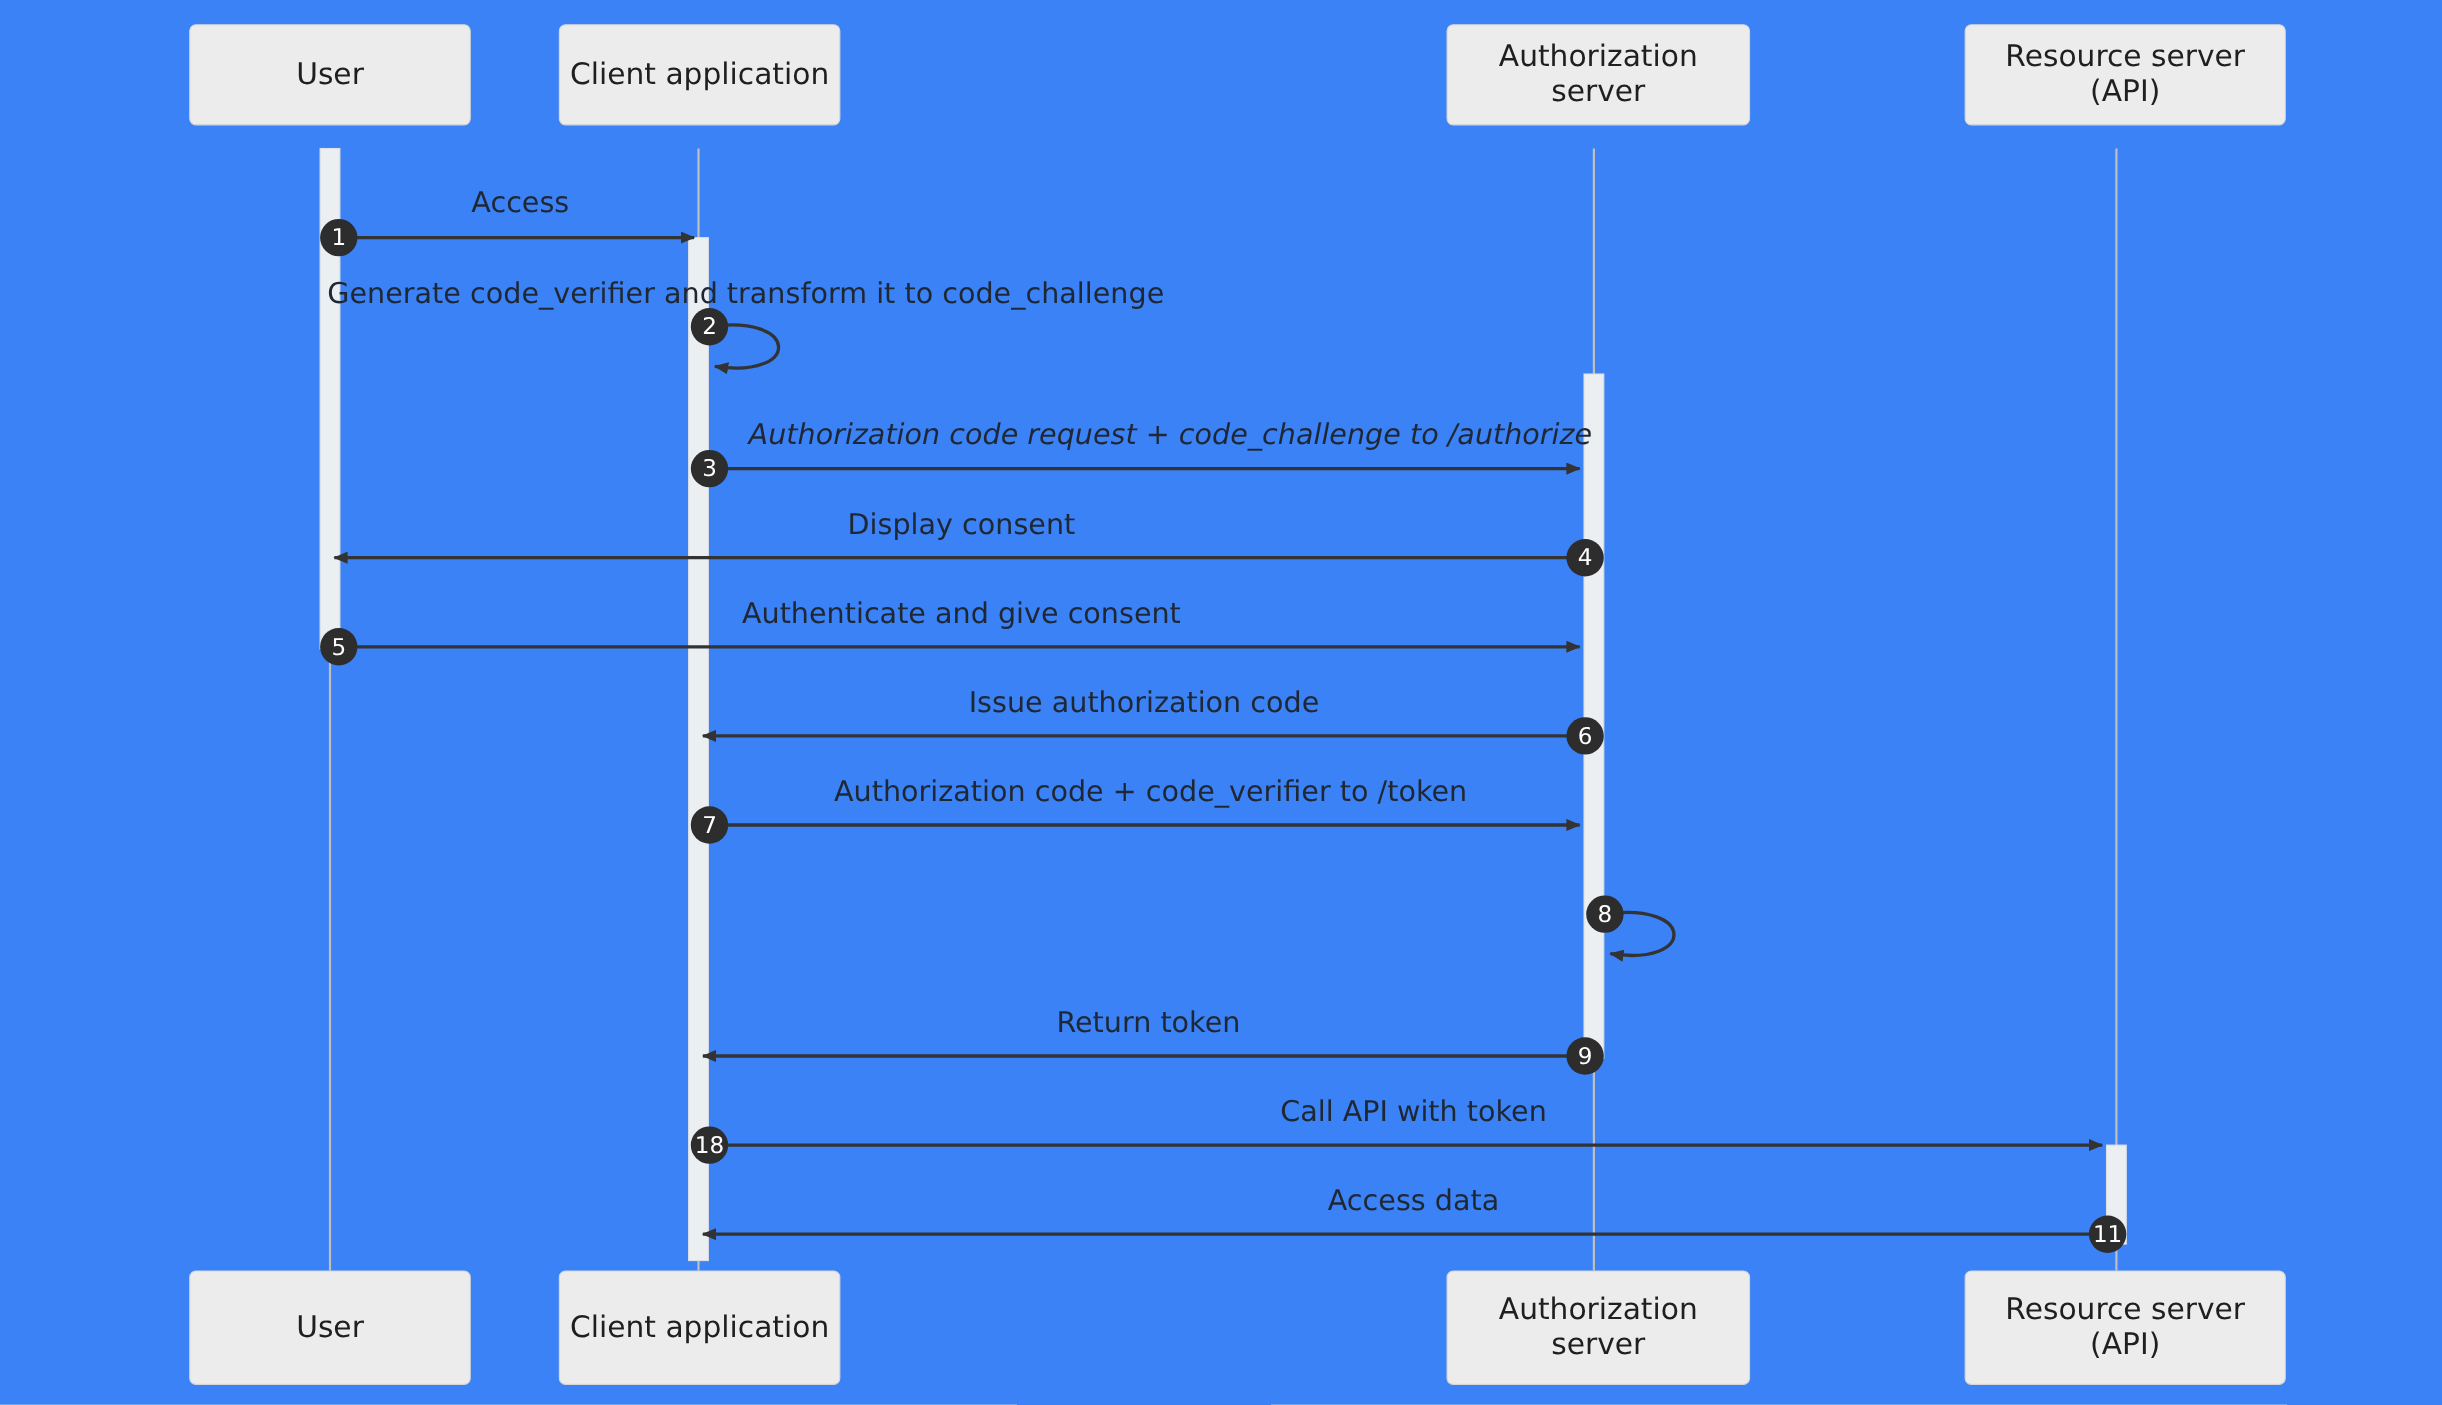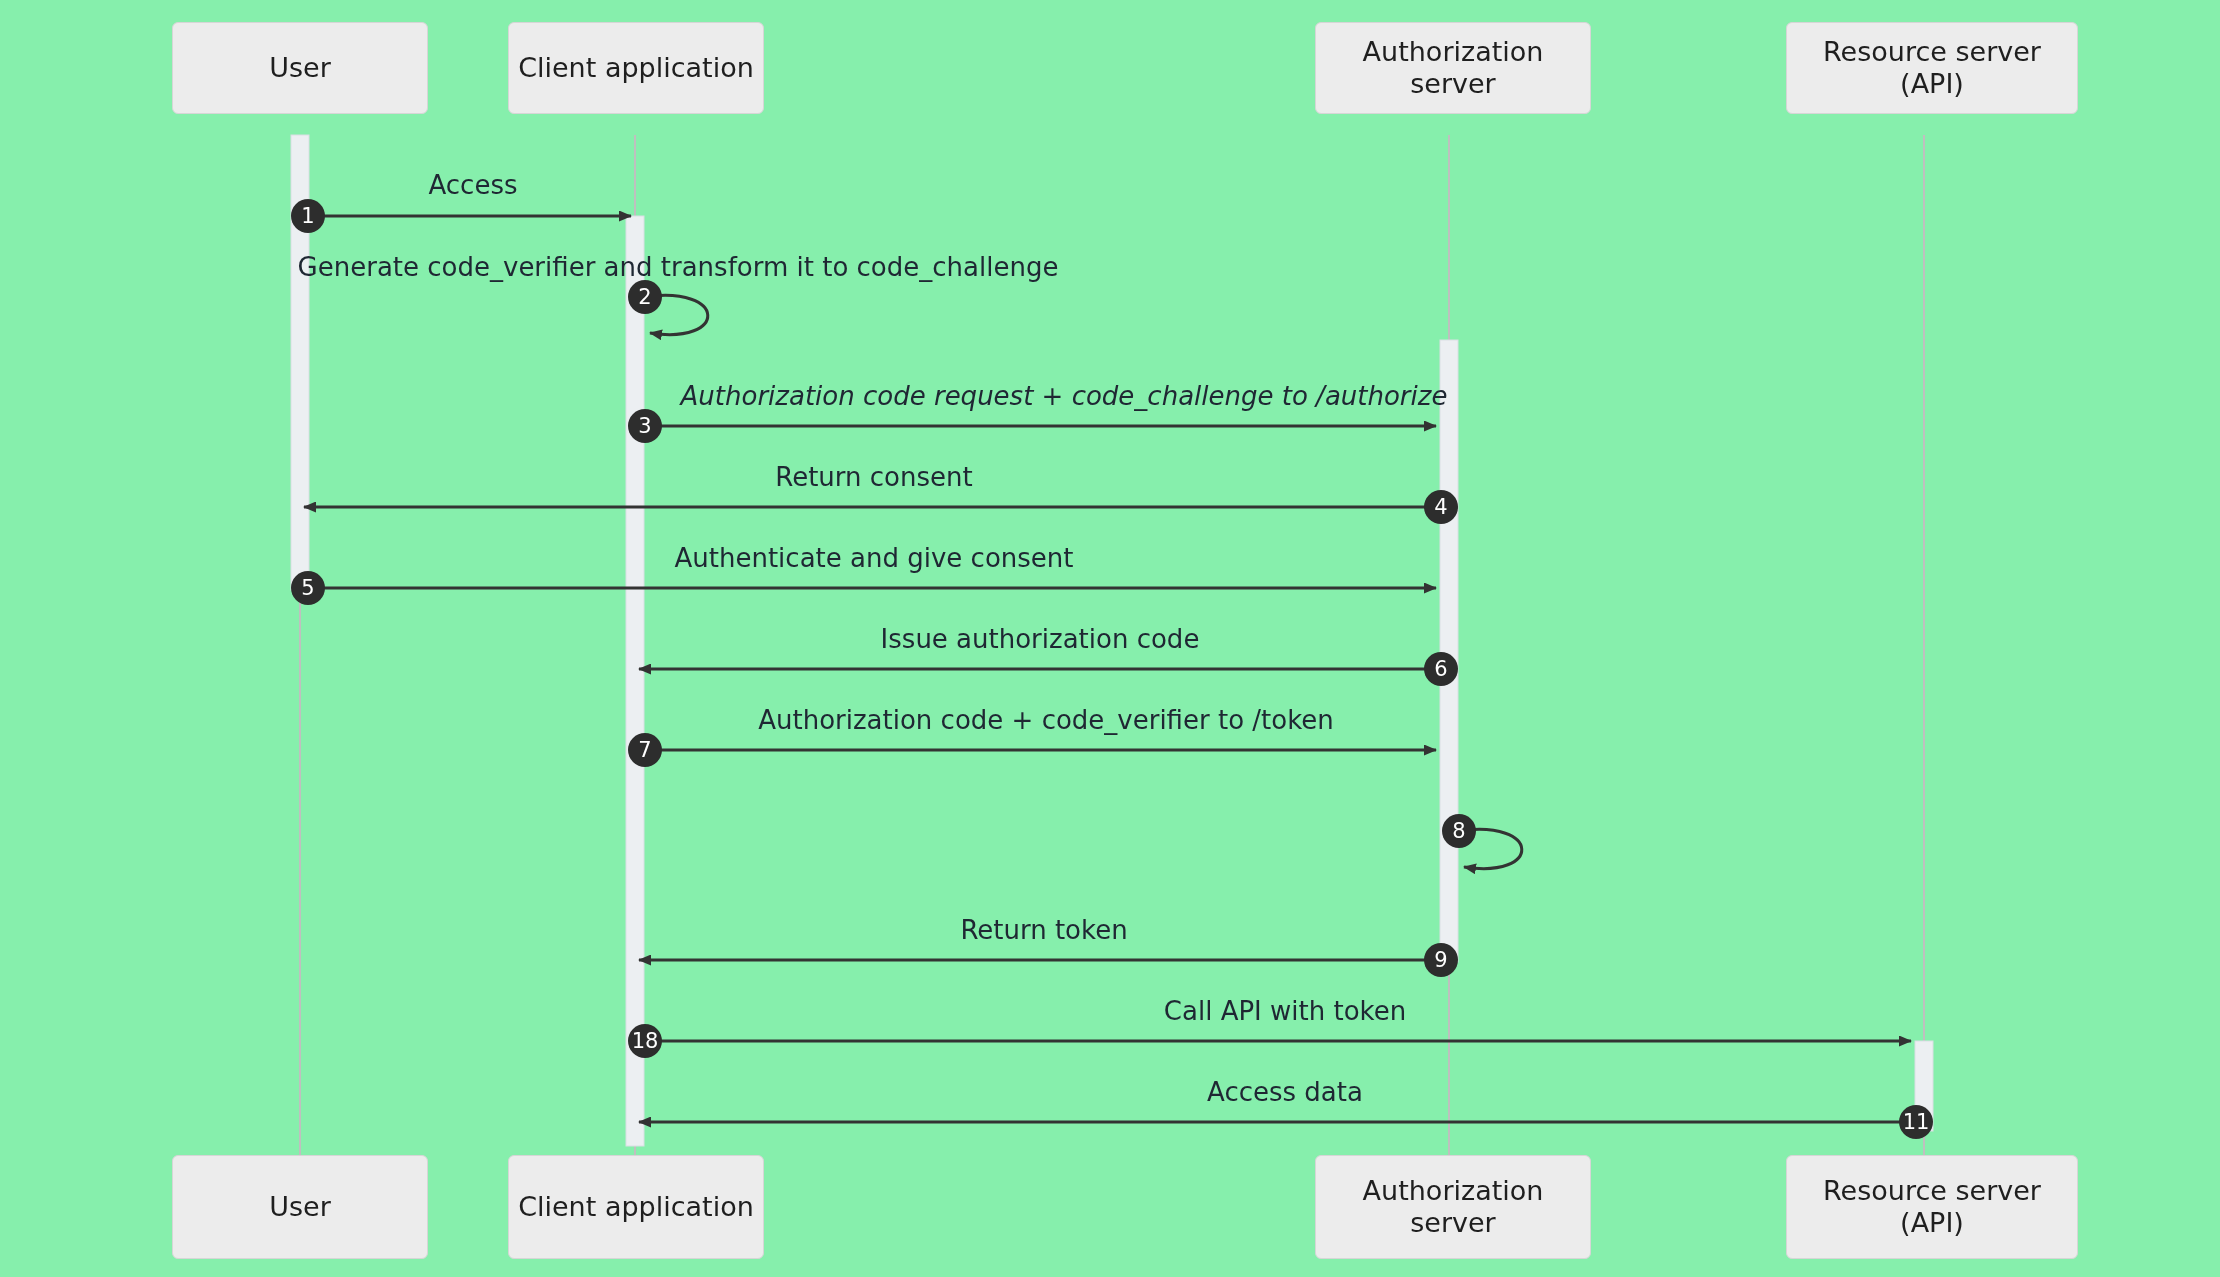--- a/index.html
+++ b/index.html
@@ -11,21 +11,21 @@
   body {
     font-family: "DejaVu Sans", "Liberation Sans", sans-serif;
     width: 2220px;
     height: 1277px;
     overflow: hidden;
   }
   #diagram {
     position: relative;
     width: 2220px;
     height: 1277px;
-    background: #86efac;
+    background: #3b82f6;
   }
   #svg-layer {
     position: absolute;
     top: 0;
     left: 0;
     width: 2220px;
     height: 1277px;
   }
   .actor-box {
     position: absolute;
@@ -140,21 +140,21 @@
   <div class="actor-box" style="left:1315px; top:1155px; width:276px; height:104px;">
     <span class="actor-label">Authorization server</span>
   </div>
   <div class="actor-box" style="left:1786px; top:1155px; width:292px; height:104px;">
     <span class="actor-label">Resource server (API)</span>
   </div>
 
   <div class="msg-label" style="left:473px; top:170px;">Access</div>
   <div class="msg-label" style="left:646px; top:252px;margin-left:32px;">Generate code_verifier and transform it to code_challenge</div>
   <div class="msg-label" style="left:1064px; top:381px;font-style:italic;">Authorization code request + code_challenge to /authorize</div>
-  <div class="msg-label" style="left:874px; top:462px;">Return consent</div>
+  <div class="msg-label" style="left:874px; top:462px;">Display consent</div>
   <div class="msg-label" style="left:874px; top:543px;">Authenticate and give consent</div>
   <div class="msg-label" style="left:1040px; top:624px;">Issue authorization code</div>
   <div class="msg-label" style="left:1046px; top:705px;">Authorization code + code_verifier to /token</div>
   <div class="msg-label" style="left:1044px; top:915px;text-align:center;">Return token</div>
   <div class="msg-label" style="left:1285px; top:996px;">Call API with token</div>
   <div class="msg-label" style="left:1285px; top:1077px;">Access data</div>
 
   <div class="seq-badge" style="left:308px;  top:216px;">1</div>
   <div class="seq-badge" style="left:645px;  top:297px;">2</div>
   <div class="seq-badge" style="left:645px;  top:426px;">3</div>

